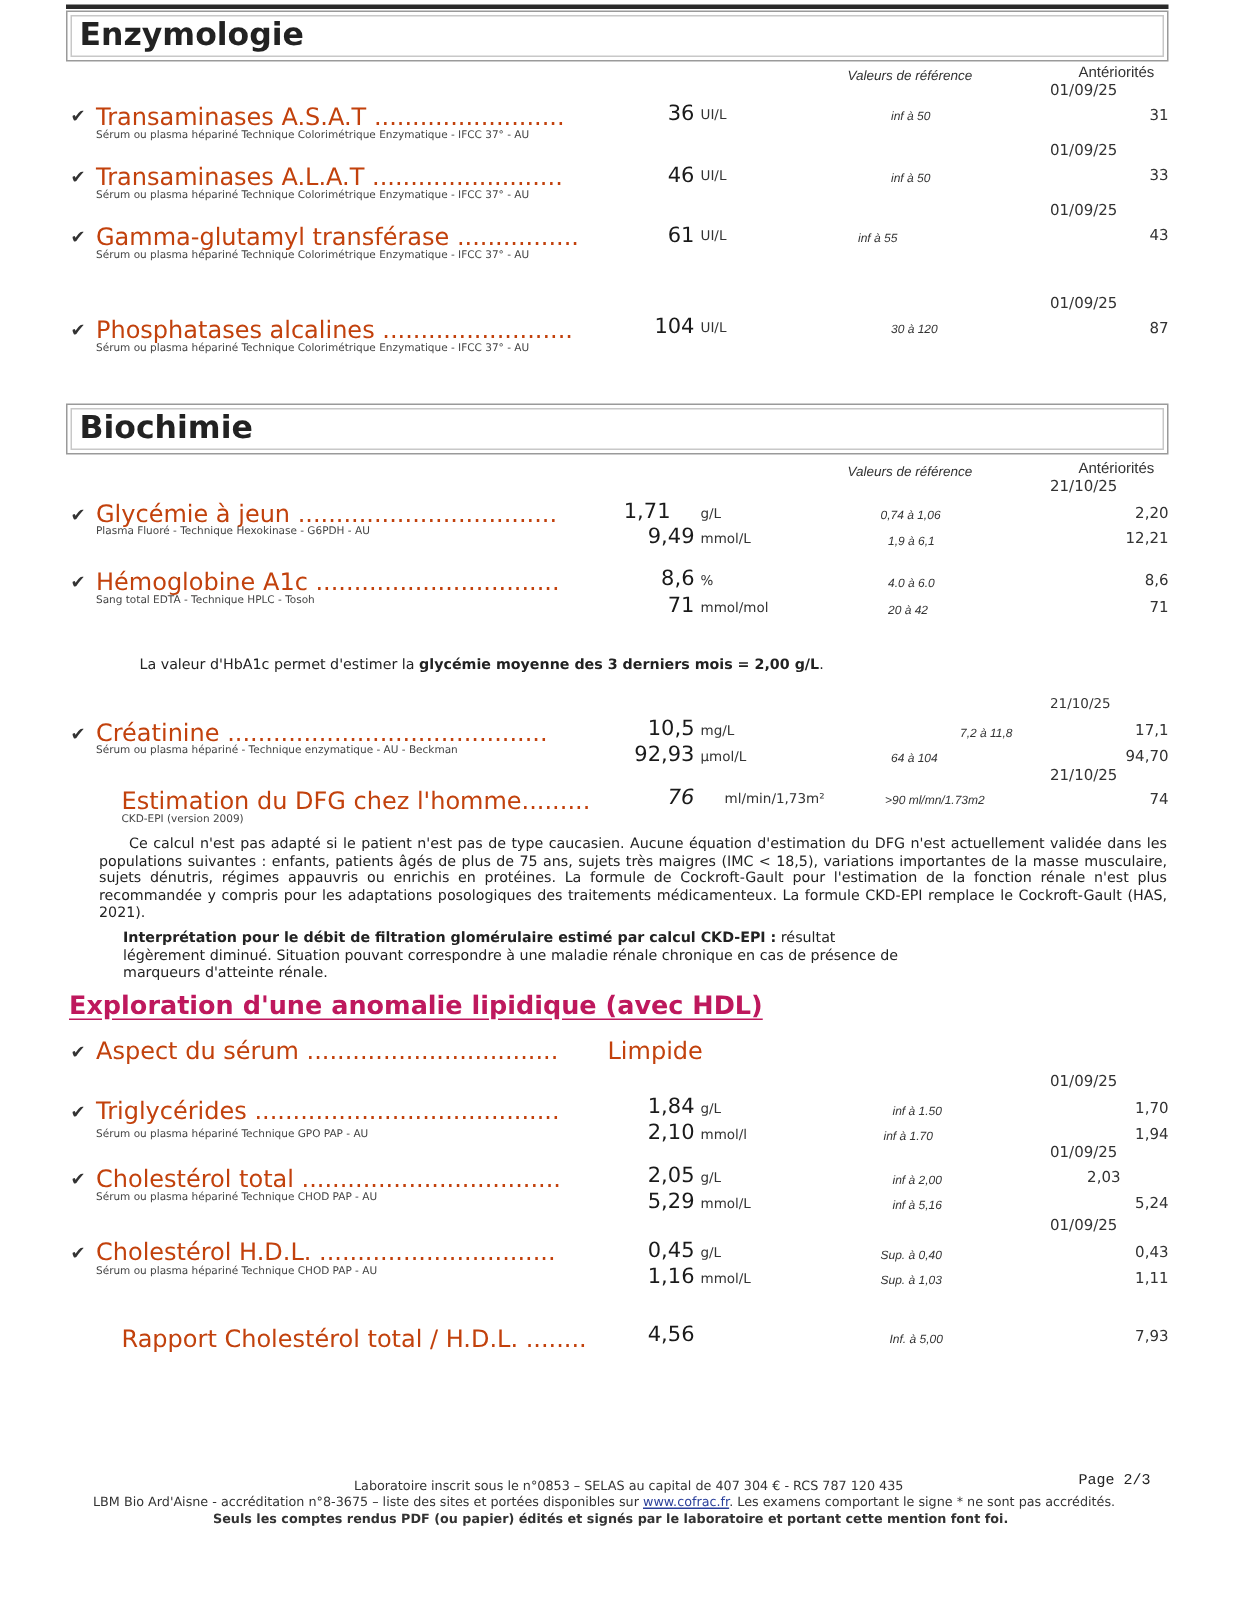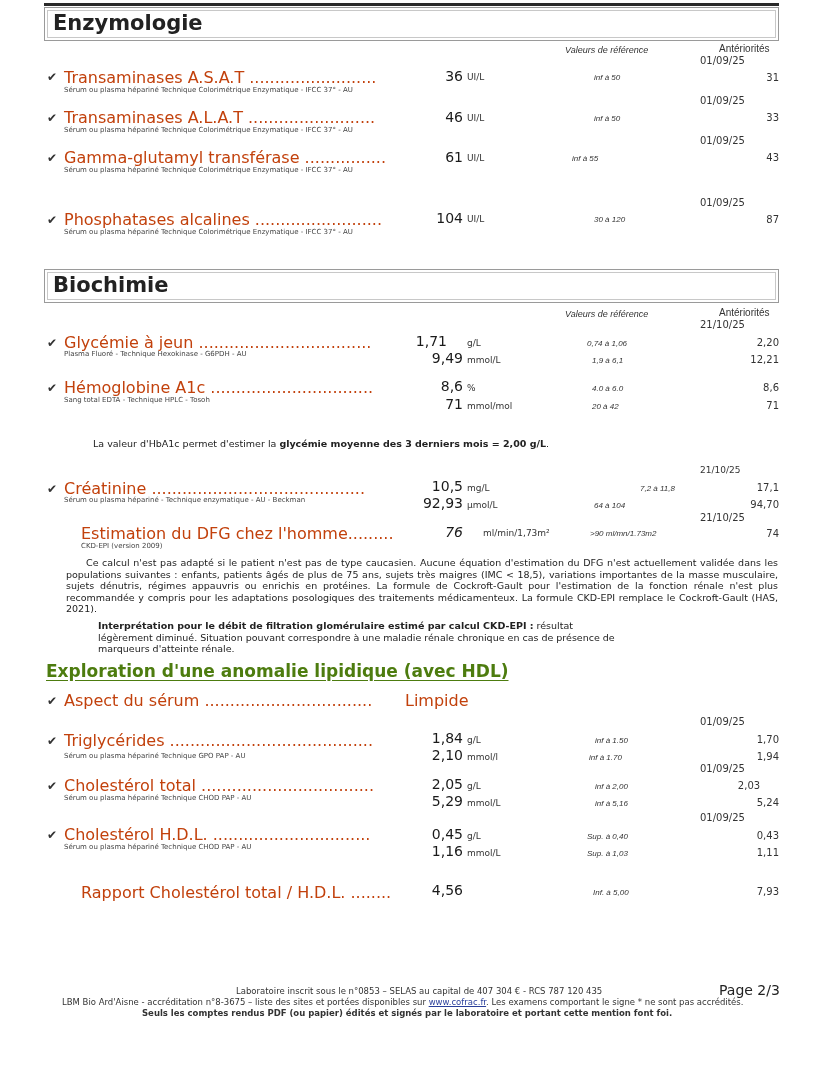--- a/index.html
+++ b/index.html
@@ -23,26 +23,26 @@
   .check { font-size: 12px; color: #333; }
   .tname { font-size: 16px; color: #c2410c; white-space: nowrap; }
   .tsub { font-size: 7px; color: #444; white-space: nowrap; }
   .val { font-size: 14px; color: #1a1a1a; text-align: right; white-space: nowrap; }
   .unit { font-size: 9px; color: #333; white-space: nowrap; }
   .ref { font-size: 8px; font-style: italic; color: #333; font-family: "Liberation Sans", sans-serif; white-space: nowrap; }
   .ant { font-size: 10px; color: #333; text-align: right; width: 60px; }
   .note { font-size: 9.5px; color: #222; line-height: 11.5px; }
   .note b { font-weight: bold; }
   .lip-title {
-    left: 46px; top: 661px; font-size: 17px; font-weight: bold; color: #4d7c0f; text-decoration: underline;
+    left: 46px; top: 661px; font-size: 17px; font-weight: bold; color: #be185d; text-decoration: underline;
     text-underline-offset: 3px; white-space: nowrap;
   }
   .footer { font-size: 8.5px; color: #333; white-space: nowrap; }
   .footer a { color: #2a3f9a; text-decoration: underline; }
-  .pagenum { font-size: 14px; color: #222; }
+  .pagenum { font-size: 10px; color: #222; font-family: Liberation Mono, monospace; }
 </style>
 </head>
 <body>
 
 <div class="abs topline"></div>
 
 <div class="sec-box" style="top:7px;">
   <span class="sec-title">Enzymologie</span>
 </div>
 <div class="abs colhdr" style="left:565px; top:45px;">Valeurs de référence</div>
@@ -132,21 +132,21 @@
 
 <div class="abs date" style="left:700px; top:512px;">21/10/25</div>
 <div class="abs tname" style="left:81px; top:524px;">Estimation du DFG chez l'homme.........</div>
 <div class="abs tsub" style="left:81px; top:542px;">CKD-EPI (version 2009)</div>
 <div class="abs val" style="left:420px; top:524px; width:43px;font-style:italic;">76</div>
 <div class="abs unit" style="left:483px; top:528px;">ml/min/1,73m²</div>
 <div class="abs ref" style="left:590px; top:529px;">&gt;90 ml/mn/1.73m2</div>
 <div class="abs ant" style="left:719px; top:528px;">74</div>
 
 <div class="abs note" style="left:66px; top:557px; width:712px; text-align:justify; text-indent:20px;">Ce calcul n'est pas adapté si le patient n'est pas de type caucasien. Aucune équation d'estimation du DFG n'est actuellement validée dans les populations suivantes : enfants, patients âgés de plus de 75 ans, sujets très maigres (IMC &lt; 18,5), variations importantes de la masse musculaire, sujets dénutris, régimes appauvris ou enrichis en protéines. La formule de Cockroft-Gault pour l'estimation de la fonction rénale n'est plus recommandée y compris pour les adaptations posologiques des traitements médicamenteux. La formule CKD-EPI remplace le Cockroft-Gault (HAS, 2021).</div>
-<div class="abs note" style="left:82px; top:620px; width:520px;margin-left:16px;"><b>Interprétation pour le débit de filtration glomérulaire estimé par calcul CKD-EPI  :</b><span> résultat légèrement diminué. Situation pouvant correspondre à une maladie rénale chronique en cas de présence de marqueurs d'atteinte rénale.</span></div>
+<div class="abs note" style="left:82px; top:620px; width:520px;"><b>Interprétation pour le débit de filtration glomérulaire estimé par calcul CKD-EPI  :</b><span> résultat légèrement diminué. Situation pouvant correspondre à une maladie rénale chronique en cas de présence de marqueurs d'atteinte rénale.</span></div>
 
 <div class="abs lip-title">Exploration d'une anomalie lipidique (avec HDL)</div>
 
 <div class="abs check" style="left:47px; top:694px;">✔</div>
 <div class="abs tname" style="left:64px; top:691px;">Aspect du sérum .................................</div>
 <div class="abs tname" style="left:405px; top:691px;">Limpide</div>
 
 <div class="abs date" style="left:700px; top:716px;">01/09/25</div>
 <div class="abs check" style="left:47px; top:734px;">✔</div>
 <div class="abs tname" style="left:64px; top:731px;">Triglycérides ........................................</div>
@@ -160,21 +160,21 @@
 <div class="abs ref" style="left:589px; top:753px;">inf à 1.70</div>
 <div class="abs ant" style="left:719px; top:751px;">1,94</div>
 
 <div class="abs date" style="left:700px; top:763px;">01/09/25</div>
 <div class="abs check" style="left:47px; top:779px;">✔</div>
 <div class="abs tname" style="left:64px; top:776px;">Cholestérol total ..................................</div>
 <div class="abs tsub" style="left:64px; top:794px;">Sérum ou plasma hépariné Technique CHOD PAP - AU</div>
 <div class="abs val" style="left:410px; top:776px; width:53px;">2,05</div>
 <div class="abs unit" style="left:467px; top:781px;">g/L</div>
 <div class="abs ref" style="left:595px; top:782px;">inf à 2,00</div>
-<div class="abs ant" style="left:719px; top:780px;text-align:center;">2,03</div>
+<div class="abs ant" style="left:687px; top:780px;">2,03</div>
 <div class="abs val" style="left:410px; top:793px; width:53px;">5,29</div>
 <div class="abs unit" style="left:467px; top:798px;">mmol/L</div>
 <div class="abs ref" style="left:595px; top:799px;">inf à 5,16</div>
 <div class="abs ant" style="left:719px; top:797px;">5,24</div>
 
 <div class="abs date" style="left:700px; top:812px;">01/09/25</div>
 <div class="abs check" style="left:47px; top:828px;">✔</div>
 <div class="abs tname" style="left:64px; top:825px;">Cholestérol H.D.L. ...............................</div>
 <div class="abs tsub" style="left:64px; top:843px;">Sérum ou plasma hépariné Technique CHOD PAP - AU</div>
 <div class="abs val" style="left:410px; top:826px; width:53px;">0,45</div>

